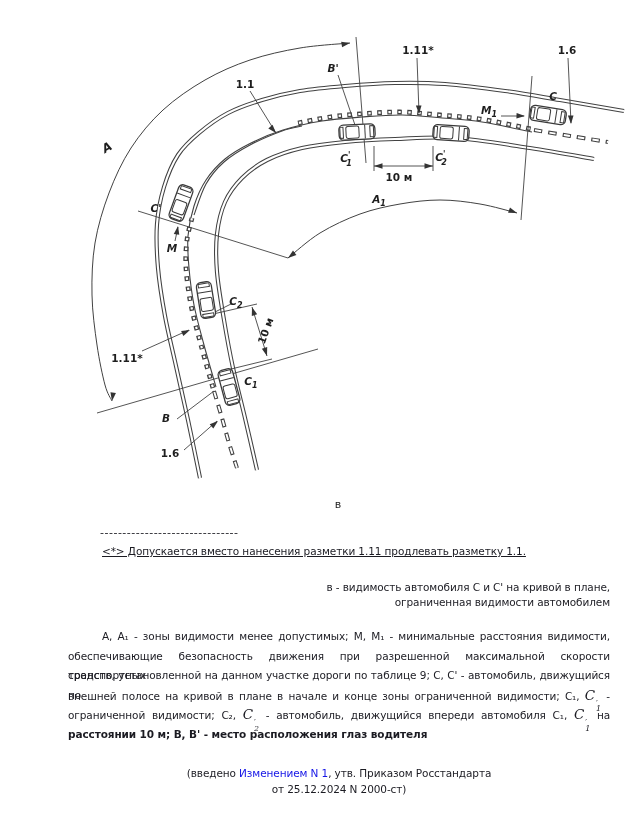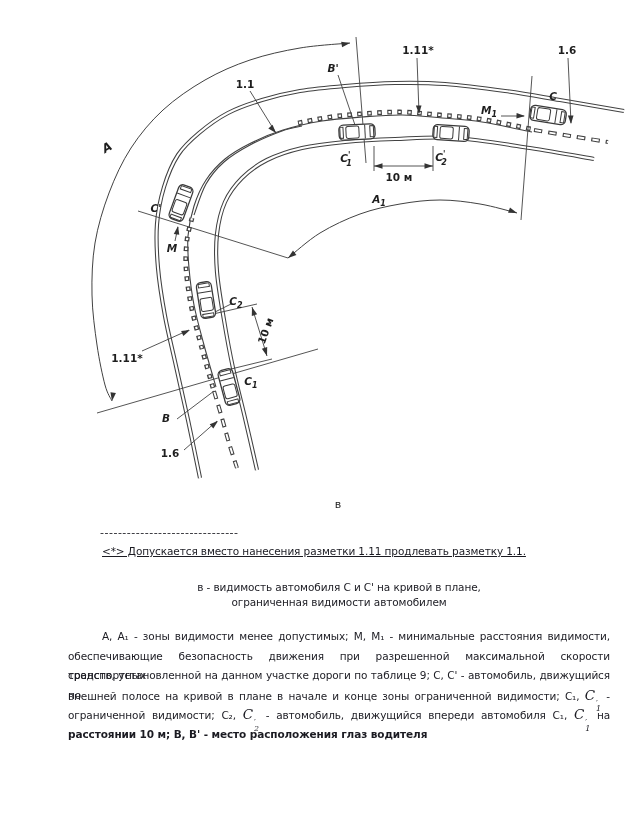--- a/index.html
+++ b/index.html
@@ -2,21 +2,21 @@
 <html><head>
 <meta charset="utf-8">
 <style>
   html,body{margin:0;padding:0;background:#fff;}
   .page{position:relative;width:638px;height:836px;background:#fff;overflow:hidden;
         font-family:"DejaVu Sans",sans-serif;color:#1b1b22;}
   #diagram{position:absolute;left:0;top:0;}
   .txt{position:absolute;font-size:10.5px;letter-spacing:-0.1px;color:#1b1b22;}
   .sep{left:100px;top:526px;font-size:11px;letter-spacing:0.5px;}
   .footnote{left:68px;top:545px;width:542px;text-indent:34px;text-decoration:underline;}
-  .caption{left:68px;top:580px;width:542px;text-align:center;line-height:15.3px;}
+  .caption{left:68px;top:580px;width:542px;text-align:right;line-height:15.3px;}
   .legend{left:68px;top:627px;width:542px;line-height:19.6px;}
   .legend .ln{text-align:justify;text-align-last:justify;height:19.6px;overflow:visible;}
   .legend .first{text-indent:34px;}
   .legend .last{text-align-last:left;font-weight:bold;}
   .mathc{font-family:"DejaVu Serif",serif;font-style:italic;font-size:13.5px;white-space:nowrap;}
   .mathc .st{display:inline-flex;flex-direction:column;align-items:flex-start;
              vertical-align:-5px;line-height:6.5px;font-size:8px;margin-left:1px;}
   .credit{left:68px;top:765px;width:542px;text-align:center;line-height:16px;}
   .link{cursor:pointer;}
 </style>
@@ -142,15 +142,19 @@
             <span>′</span>
             <span>2</span>
           </span></span> - автомобиль, движущийся впереди автомобиля C₁, <span class="mathc">C<span class="st">
             <span>′</span>
             <span>1</span>
           </span></span> на</div>
       <div class="ln last">расстоянии 10 м; B, B' - место расположения глаз водителя</div>
     </div>
 
   <div class="txt credit">
+    <div>
+      <span>(введено </span><span class="link" style="color: rgb(20, 20, 230);">Изменением N 1</span><span>, утв. Приказом Росстандарта</span>
+    </div>
+    <div>от 25.12.2024 N 2000-ст)</div>
   </div>
 
 </div>
 
 </body></html>

